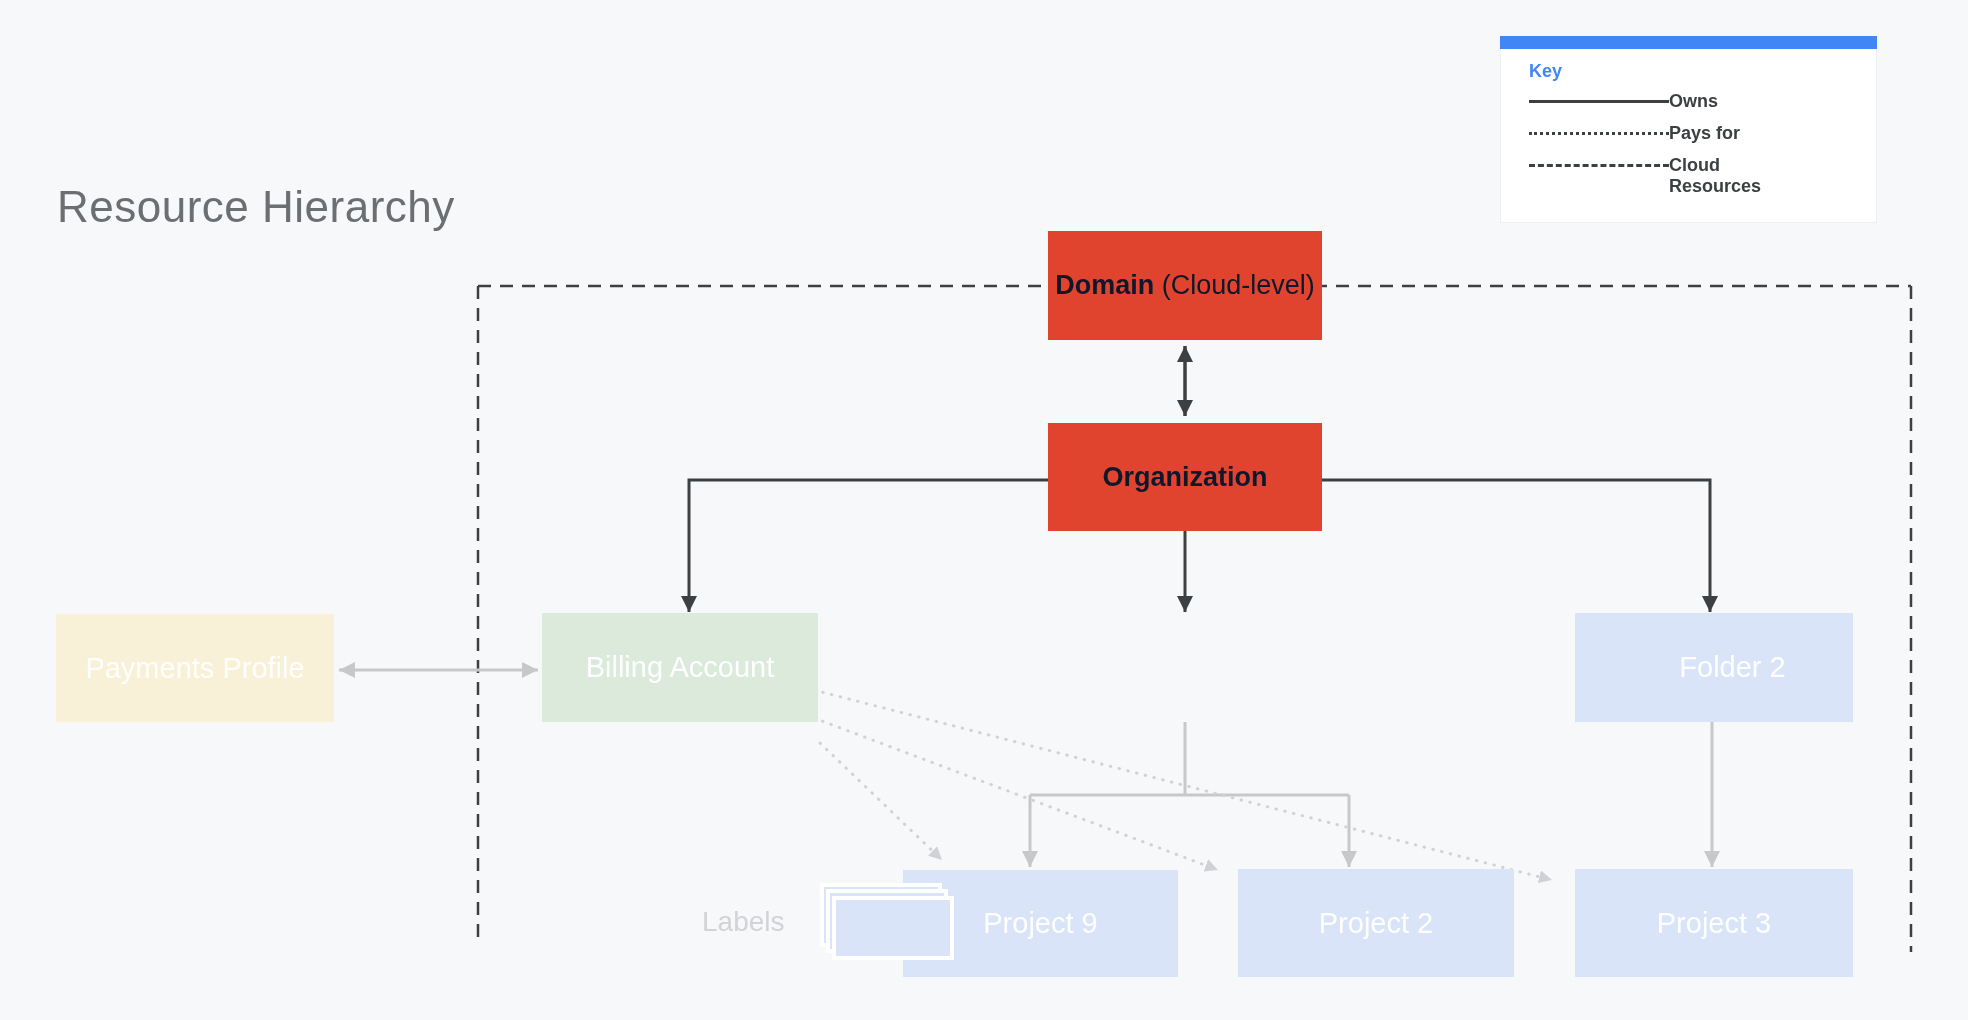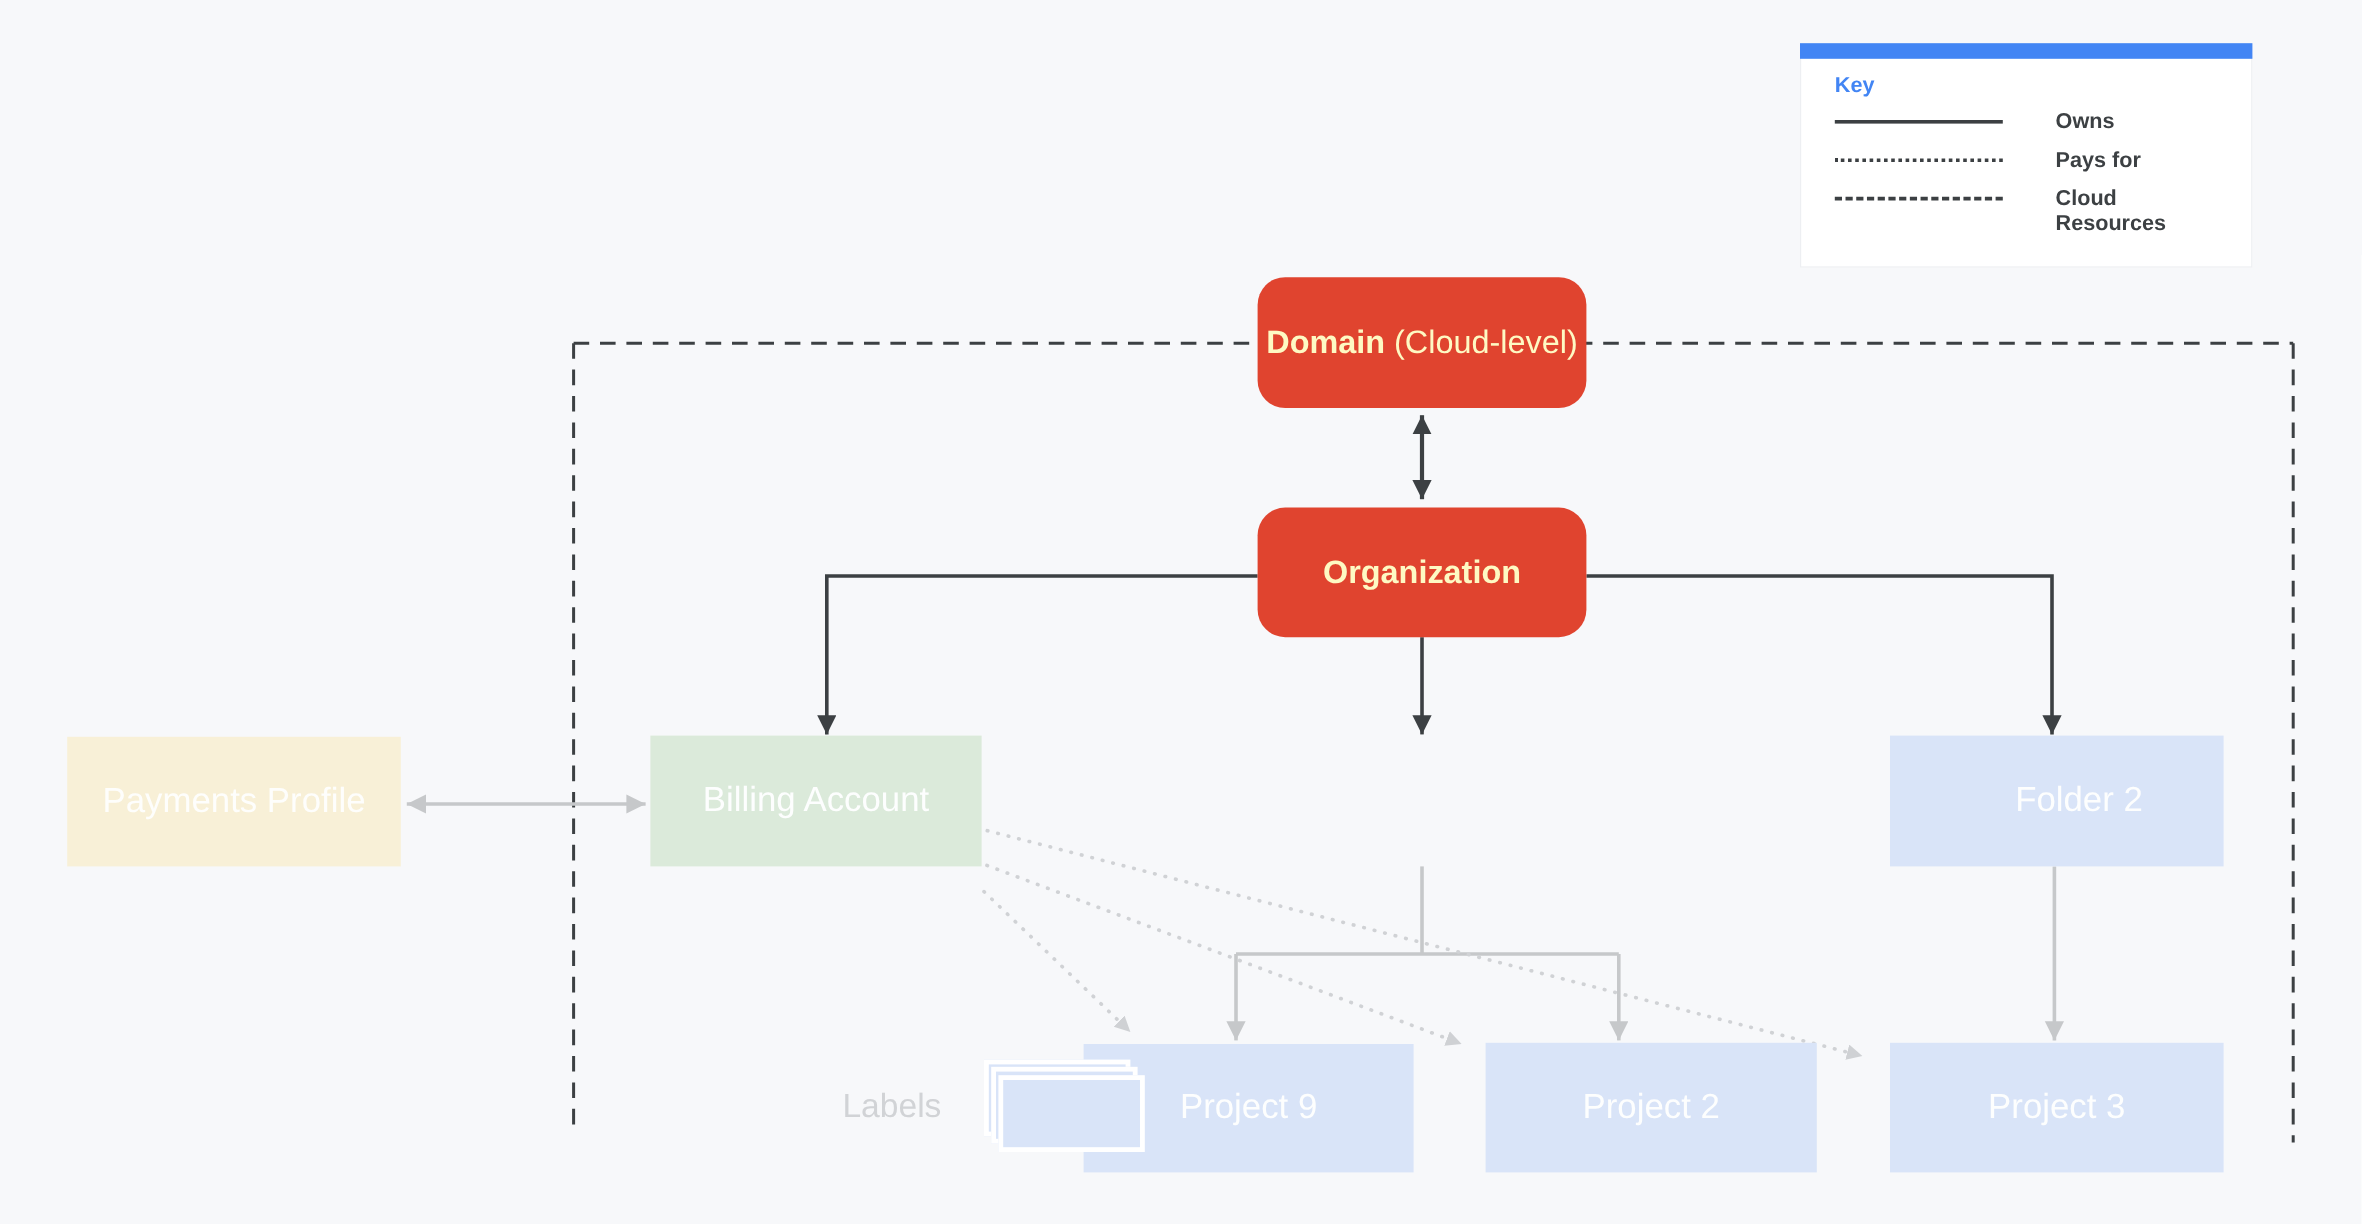--- a/index.html
+++ b/index.html
@@ -21,28 +21,28 @@
     background:#FFFFFF;border:1px solid #EDEFF2;box-sizing:border-box;
   }
   .legend-bar{position:absolute;left:-1px;top:-1px;width:377px;height:13px;background:#4285F4;}
   .legend-body{position:absolute;left:28px;top:24px;right:14px;}
   .legend-heading{font-size:18px;font-weight:bold;color:#4285F4;margin:0 0 9px 0;}
   .legend-row{display:flex;align-items:flex-start;margin-bottom:11px;}
   .legend-sample{width:140px;height:0;margin-top:9px;flex:none;}
   .legend-sample.solid{border-top:3px solid #3C4043;}
   .legend-sample.dotted{border-top:3px dotted #3C4043;}
   .legend-sample.dashed{border-top:3px dashed #3C4043;}
-  .legend-label{margin-left:44px;width:120px;font-size:18px;font-weight:bold;color:#3C4043;line-height:21px;}
+  .legend-label{width:120px;font-size:18px;font-weight:bold;color:#3C4043;line-height:21px;}
 
   
   .box{
     position:absolute;z-index:2;display:flex;align-items:center;justify-content:center;
     text-align:center;box-sizing:border-box;
   }
-  .box.red{background:#E0442F;color:#fef9c3;font-size:27px;border-radius:23px;}
+  .box.red{background:#E0442F;color:#0f172a;font-size:27px;}
   .box.red .b{font-weight:bold;}
   .box.blue{background:#D9E4F8;color:#FDFEFE;font-size:29px;font-weight:400;}
   .box.green{background:#DBEADA;color:#FDFEFE;font-size:29px;font-weight:400;}
   .box.cream{background:#F8F0D7;color:#FEFEFC;font-size:29px;font-weight:400;}
 
   .box.domain{left:1048px;top:231px;width:274px;height:109px;}
   .box.organization{left:1048px;top:423px;width:274px;height:108px;font-weight:bold;}
   .box.payments{left:56px;top:614px;width:278px;height:108px;}
   .box.billing{left:542px;top:613px;width:276px;height:109px;}
   .box.folder1{left:1048px;top:613px;width:274px;height:109px;}
@@ -106,20 +106,21 @@
       <path d="M339,670 H538" marker-start="url(#ah-gray)" marker-end="url(#ah-gray)"></path>
     </g>
 
     <g stroke="#D0D2D5" stroke-width="3" fill="none" stroke-linecap="round" stroke-dasharray="0.5 8.5">
       <path d="M814,690 L1552,880" marker-end="url(#ah-dot)"></path>
       <path d="M814,718 L1218,870" marker-end="url(#ah-dot)"></path>
       <path d="M820,743 L942,860" marker-end="url(#ah-dot)"></path>
     </g>
   </svg>
 
+  <h1 class="page-title">Resource Hierarchy</h1>
 
   <section class="legend">
     <div class="legend-bar"></div>
     <div class="legend-body">
       <div class="legend-heading">Key</div>
       <div class="legend-row">
         <span class="legend-sample solid"></span>
         <span class="legend-label">Owns</span>
       </div>
       <div class="legend-row">

